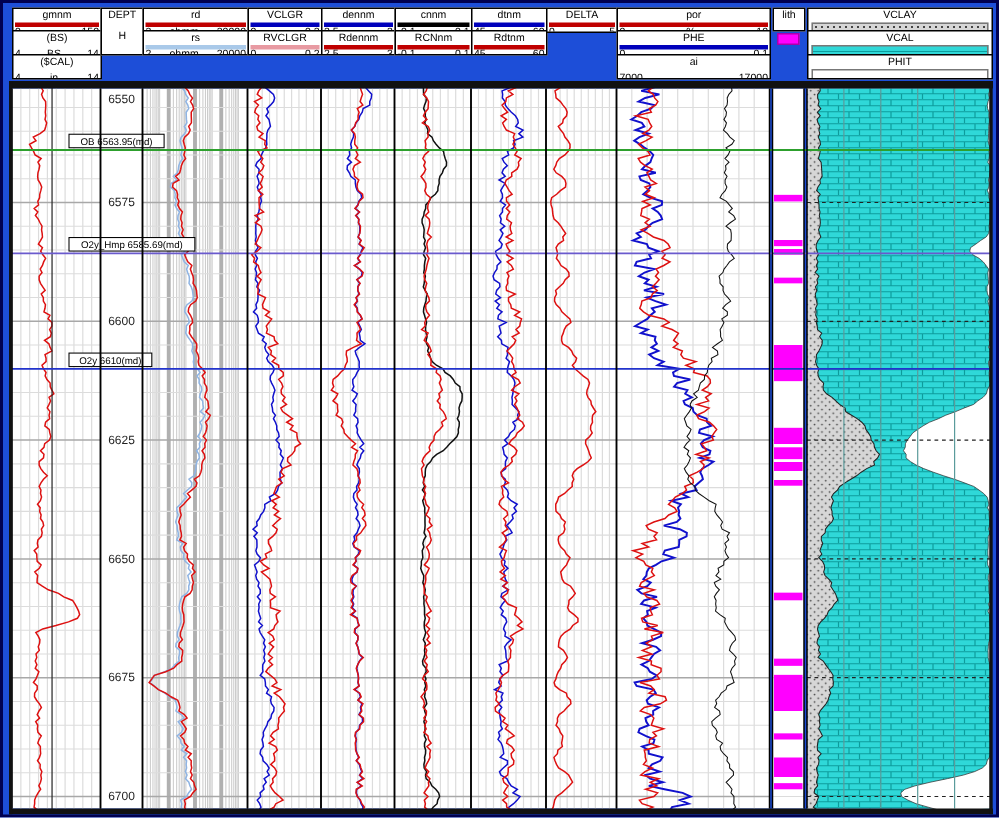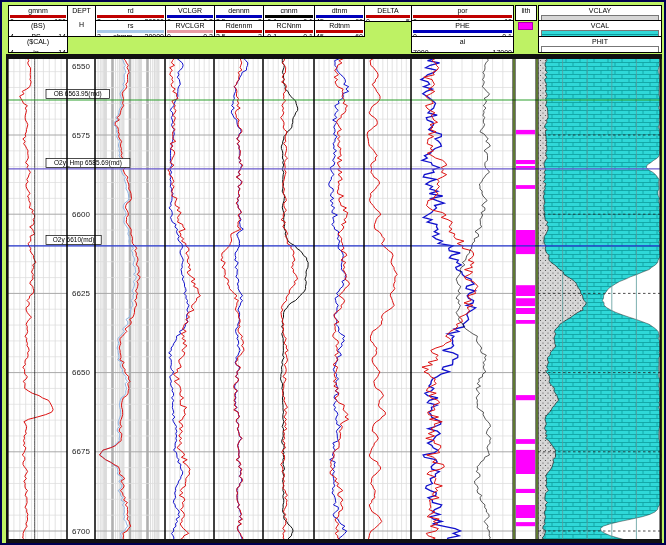--- a/index.html
+++ b/index.html
@@ -1,17 +1,17 @@
 <!DOCTYPE html>
 <html><head>
 <meta charset="utf-8">
 <style>
   html,body{margin:0;padding:0;background:#ffffff;}
   #stage{
-    position:relative;width:666px;height:545px;background:#bef264;
+    position:relative;width:666px;height:545px;background:#1d4ed8;
     font-family:"Liberation Sans",sans-serif;overflow:hidden;
     box-sizing:border-box;border:2px solid #000050;
   }
   .hdr-box{
     position:absolute;border:1px solid #000;background:#fff;
     box-sizing:border-box;font-size:7px;line-height:7px;color:#000;
     overflow:hidden;
   }
   .hdr-name{height:8px;text-align:center;padding-top:1px;white-space:nowrap;}
   .hdr-bar{height:3px;margin:0 1px;}

